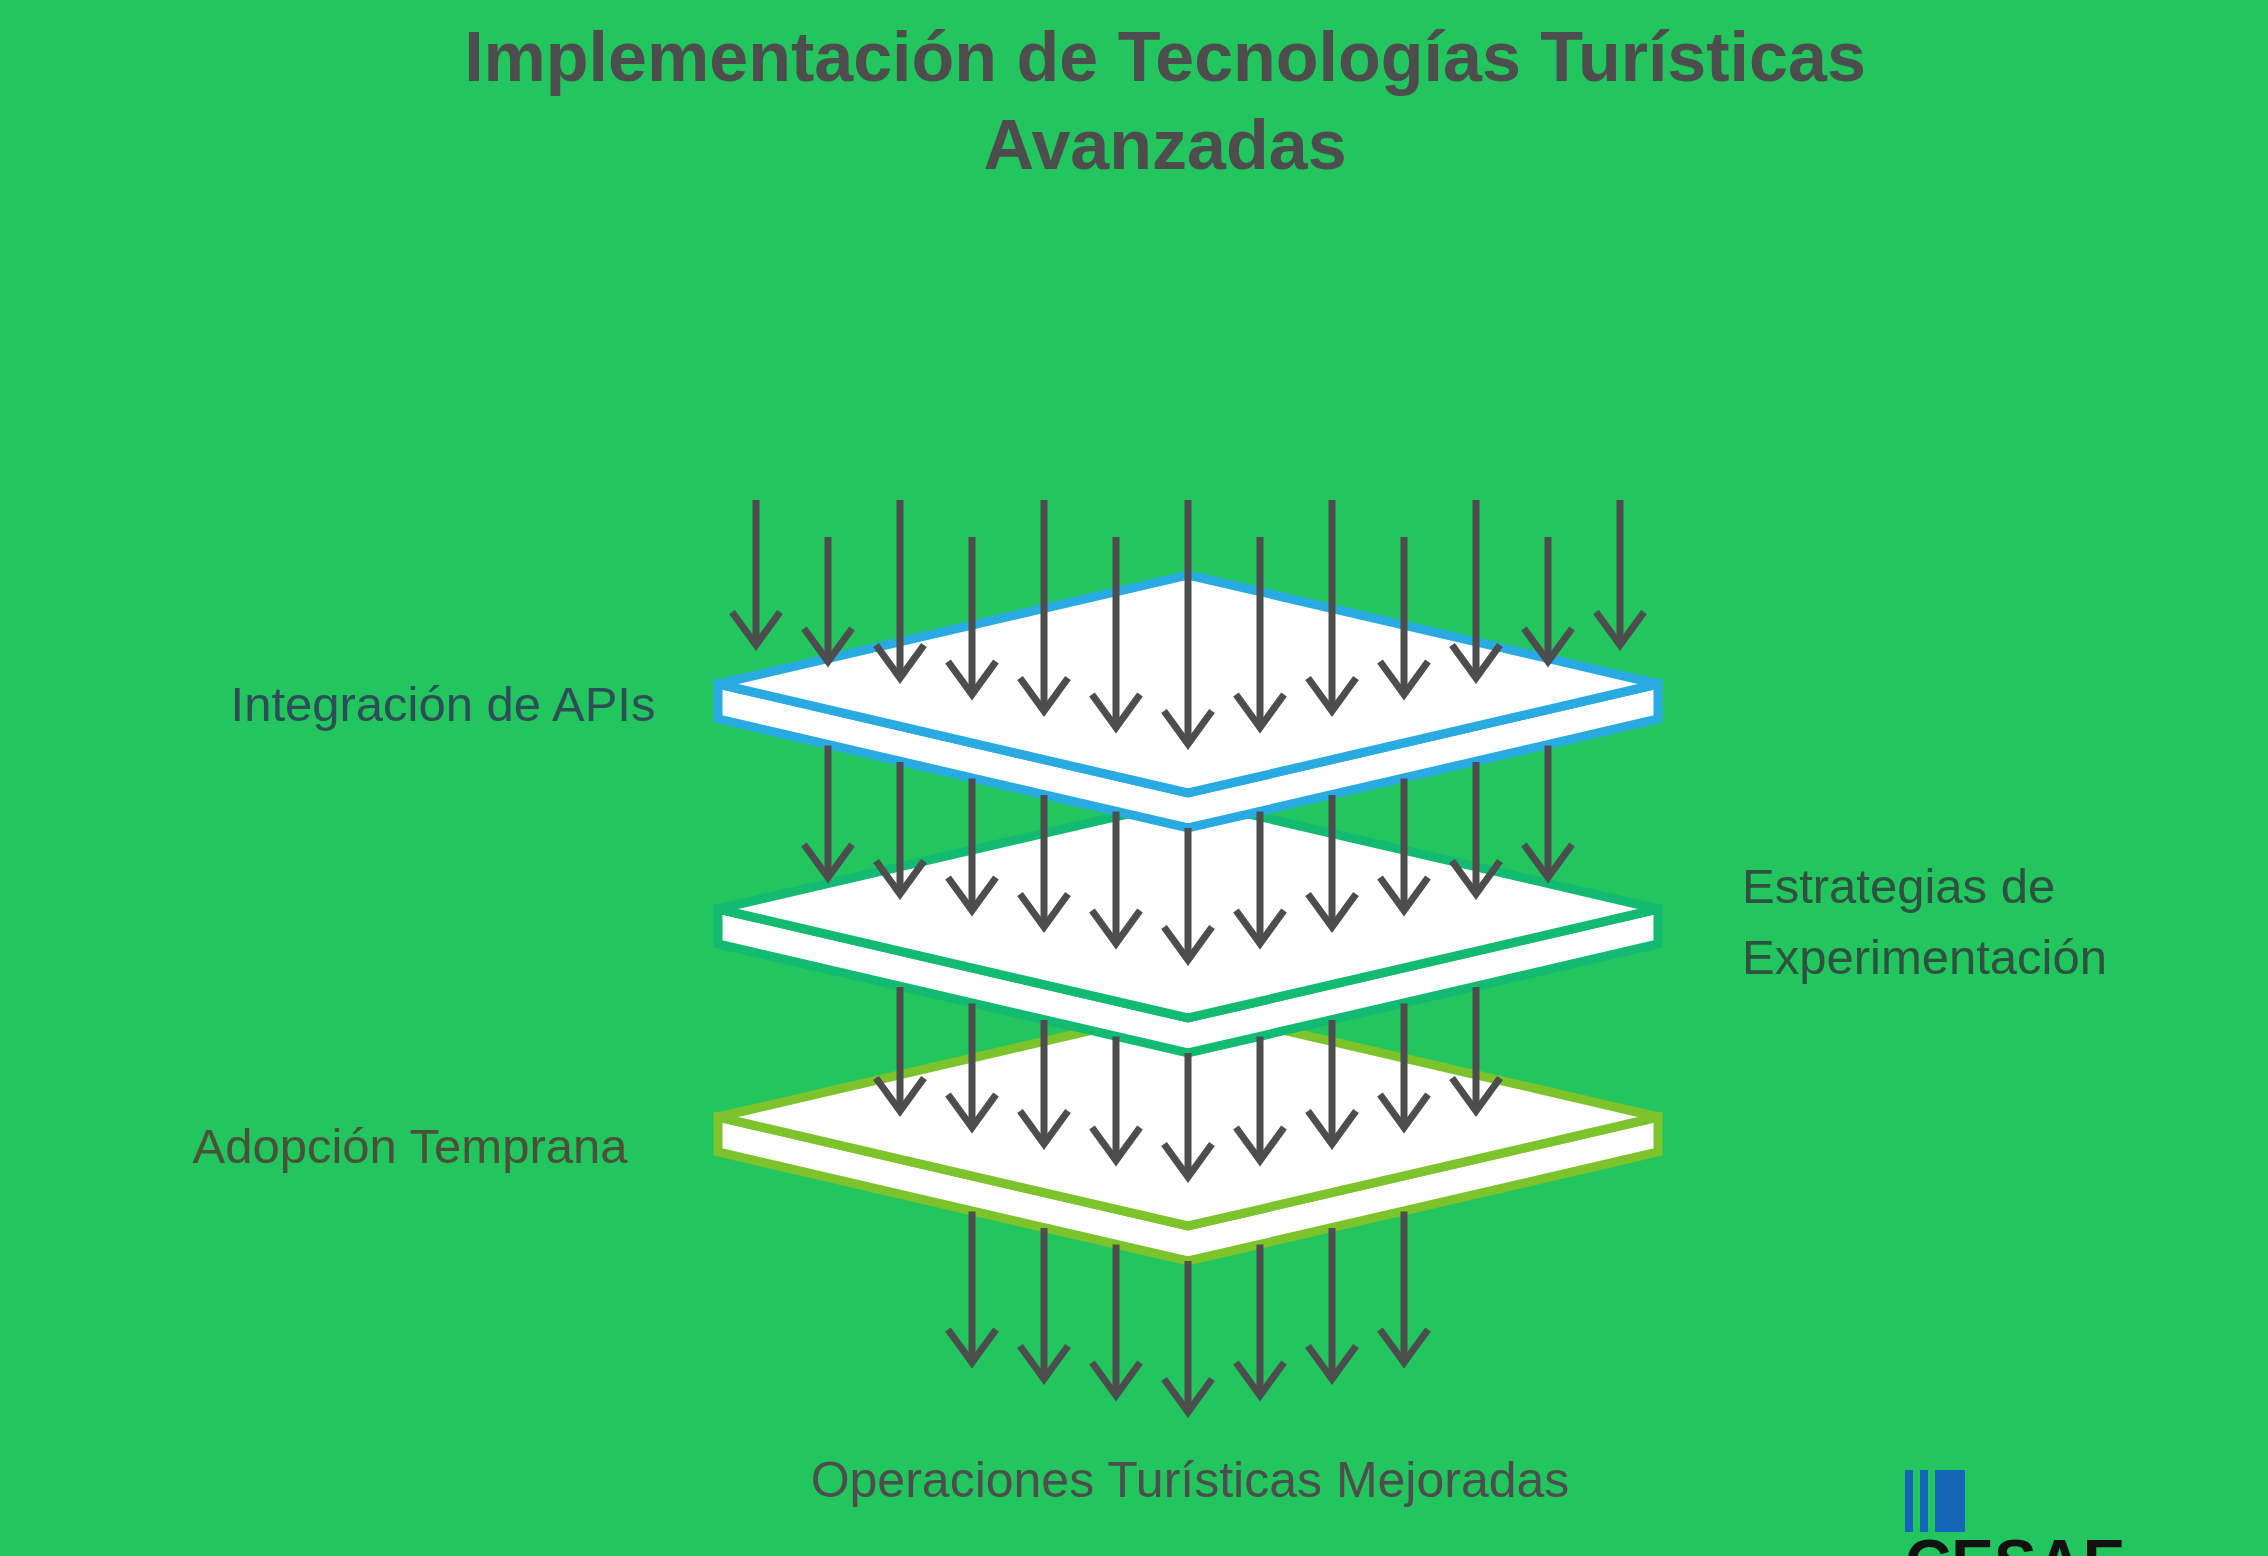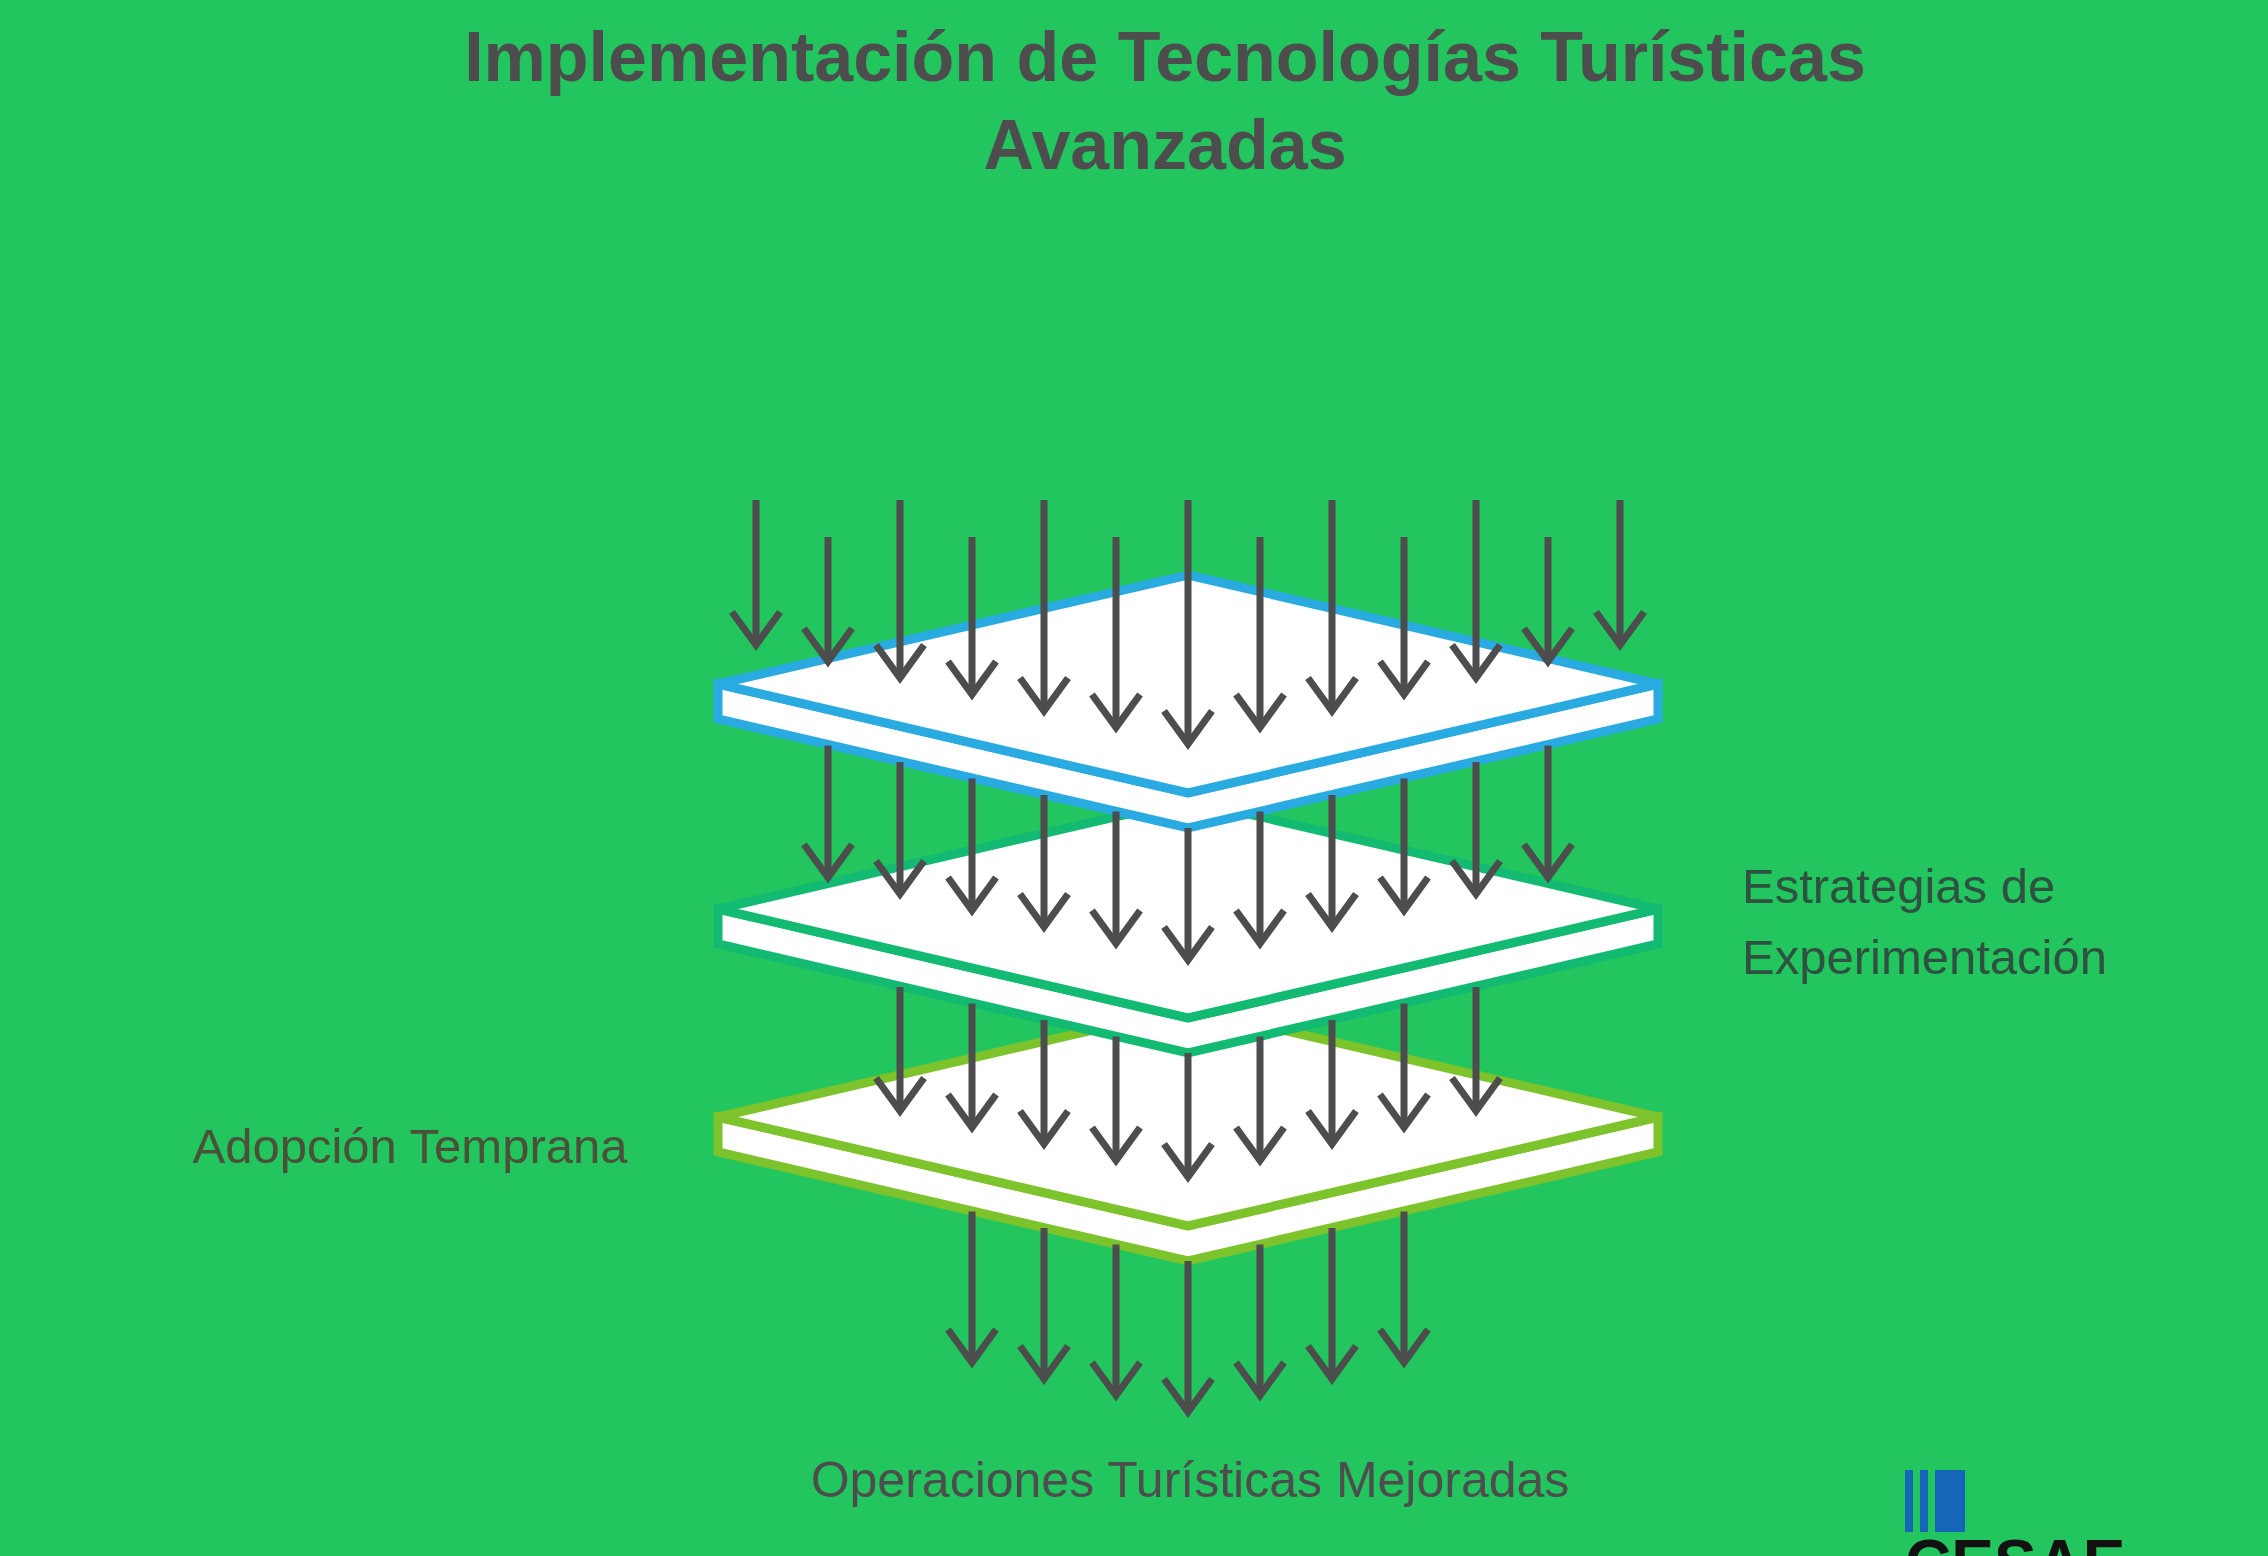--- a/index.html
+++ b/index.html
@@ -116,20 +116,21 @@
       <path d="M 1236 1362.5 L 1260 1395.5 L 1284 1362.5" fill="none" stroke="#4D4D4D" stroke-width="7" stroke-linejoin="miter"></path>
       <line x1="1332" y1="1228" x2="1332" y2="1379" stroke="#4D4D4D" stroke-width="7"></line>
       <path d="M 1308 1346 L 1332 1379 L 1356 1346" fill="none" stroke="#4D4D4D" stroke-width="7" stroke-linejoin="miter"></path>
       <line x1="1404" y1="1211.5" x2="1404" y2="1362.5" stroke="#4D4D4D" stroke-width="7"></line>
       <path d="M 1380 1329.5 L 1404 1362.5 L 1428 1329.5" fill="none" stroke="#4D4D4D" stroke-width="7" stroke-linejoin="miter"></path>
     </svg>
 
   <div class="lbl title">Implementación de Tecnologías Turísticas Avanzadas</div>
 
 
+  <div class="lbl lbl-left1" style="color: rgb(46, 78, 87);">Integración de APIs</div>
 
   <div class="lbl lbl-right1" style="color: rgb(47, 81, 64);">Estrategias de Experimentación</div>
 
   <div class="lbl lbl-left2" style="color: rgb(74, 81, 56);">Adopción Temprana</div>
 
   <div class="lbl lbl-bottom">Operaciones Turísticas Mejoradas</div>
 
   <div class="logo">
     <div class="logo-bars">
       <div class="b1" style="background: rgb(21, 101, 184);"></div>

